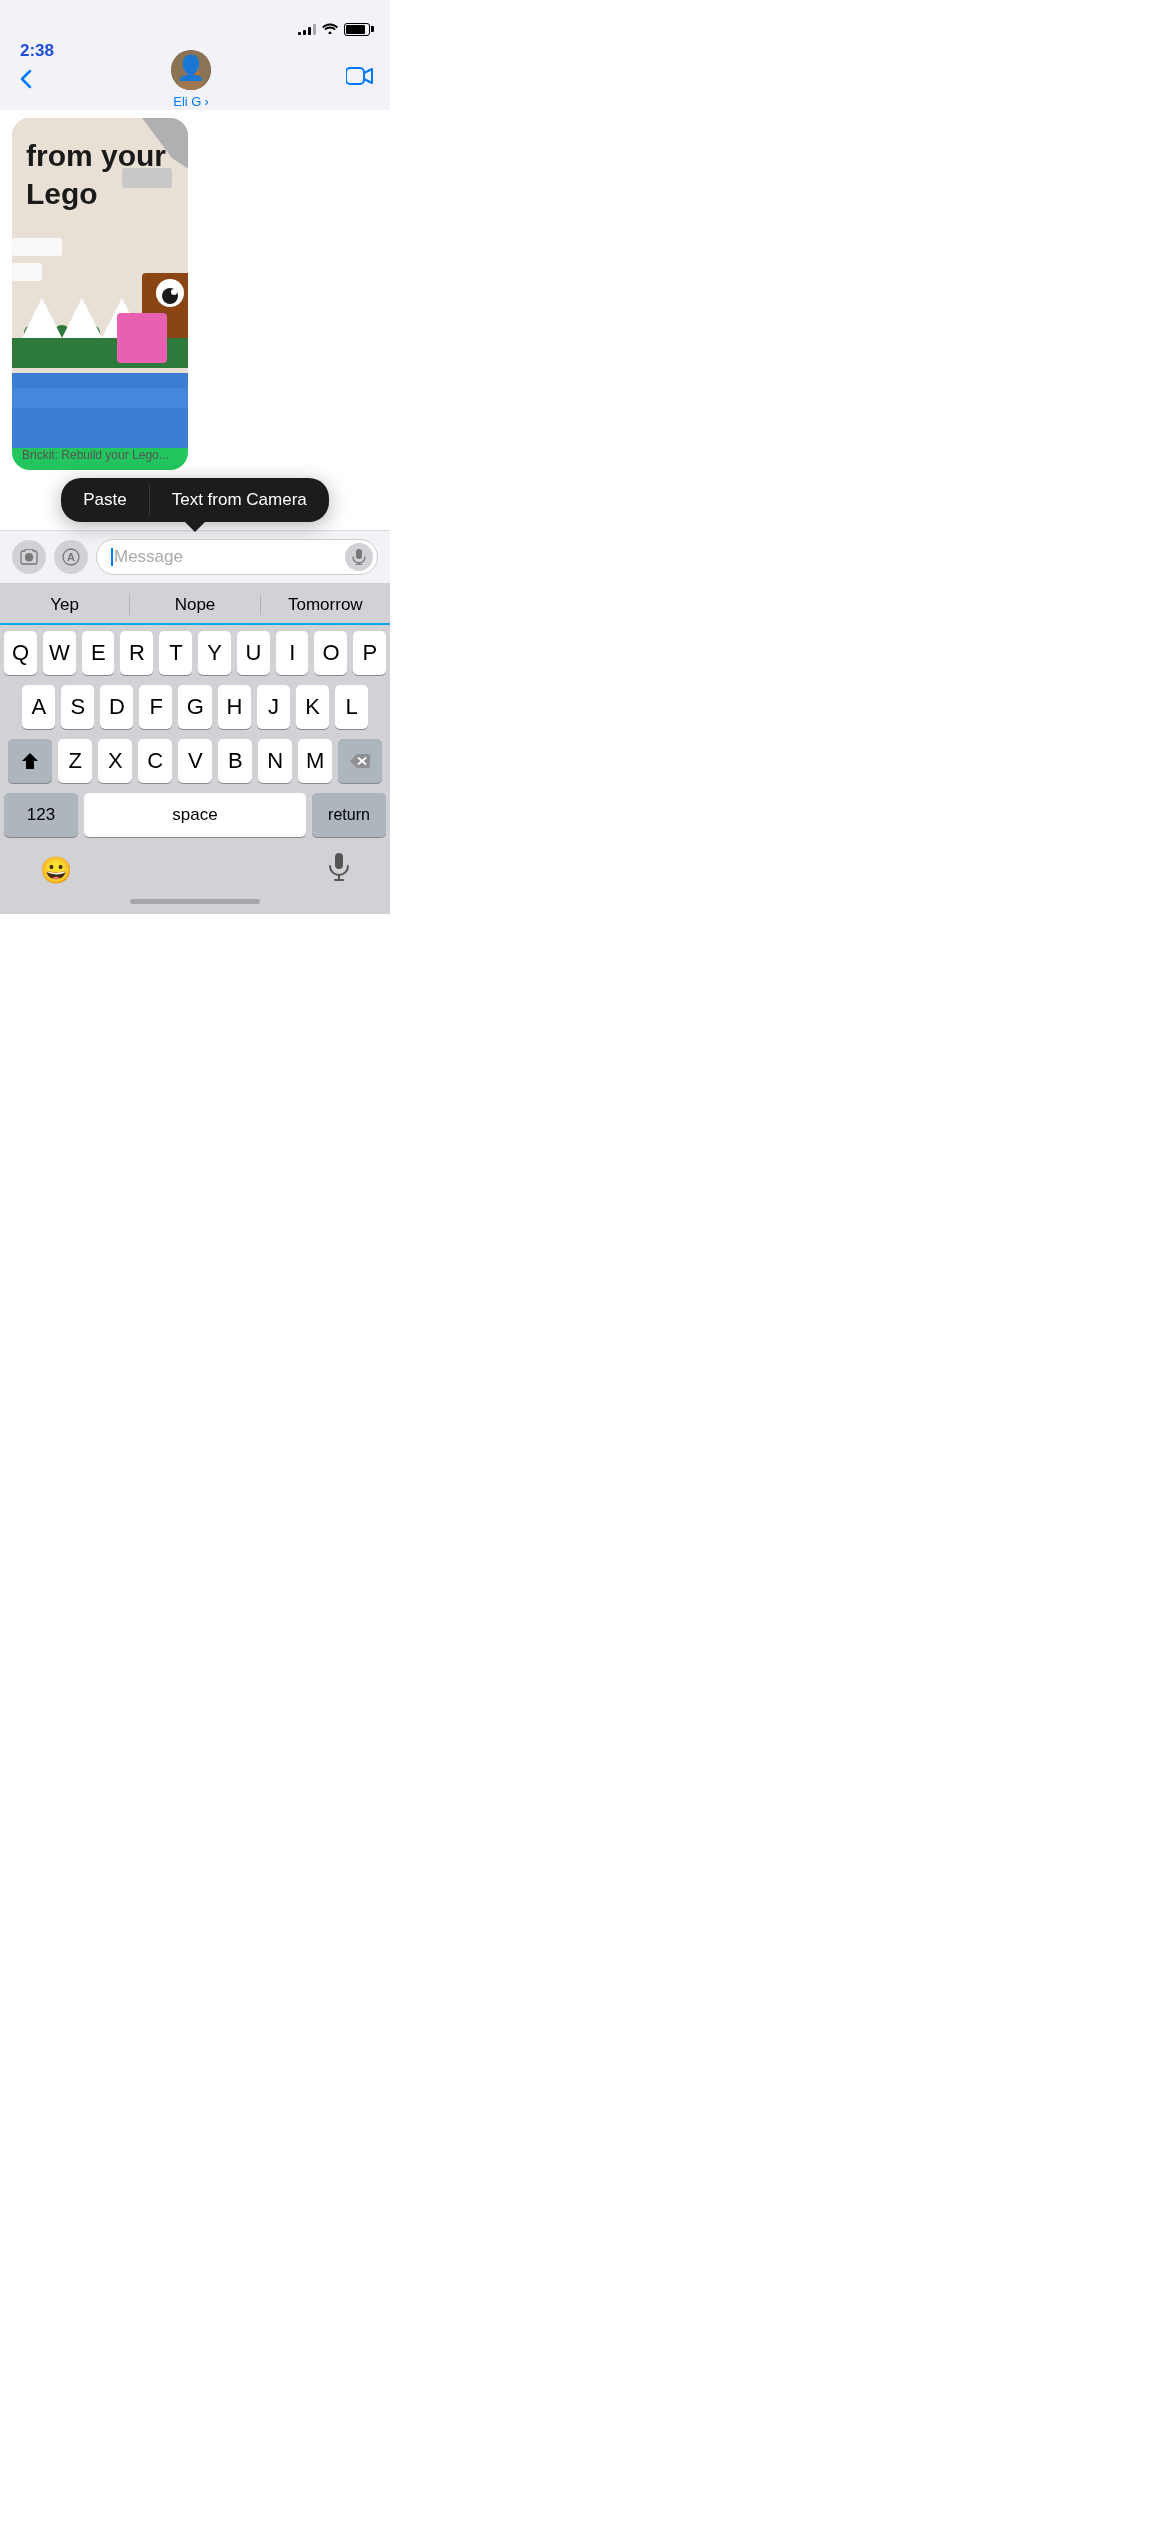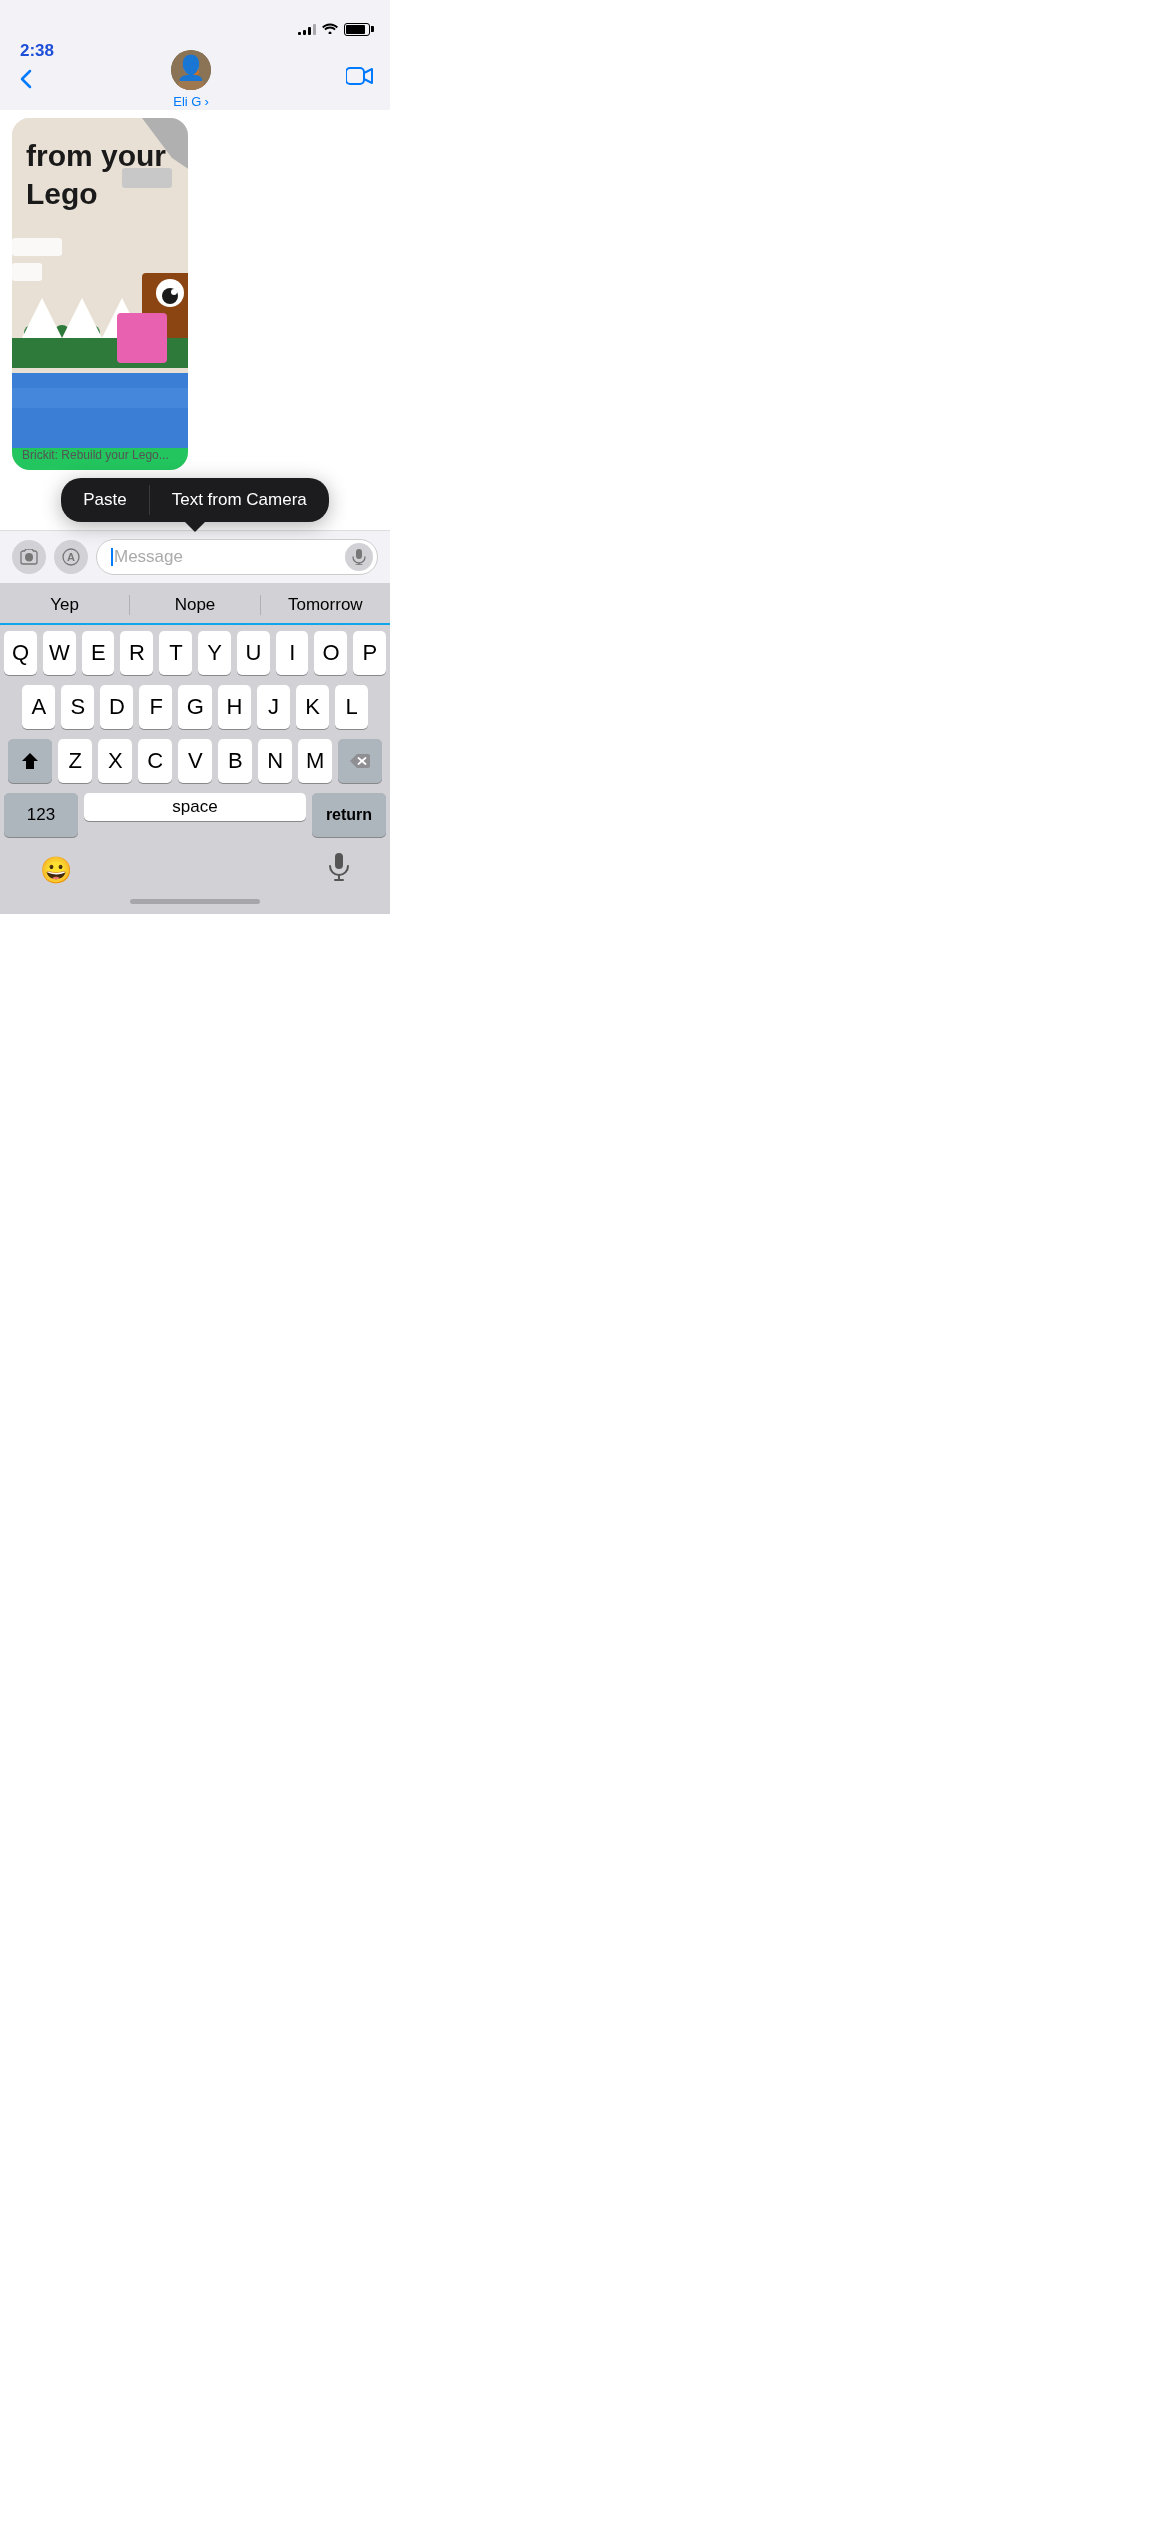--- a/index.html
+++ b/index.html
@@ -327,40 +327,40 @@
       align-items: center;
       justify-content: center;
       font-size: 17px;
       font-weight: 500;
       cursor: pointer;
       box-shadow: 0 1px 0 rgba(0,0,0,0.35);
     }
     .key-space {
       flex: 3;
       background: #fff;
-      height: 28px;
+      height: 44px;
       border-radius: 5px;
       display: flex;
       align-items: center;
       justify-content: center;
       font-size: 17px;
       cursor: pointer;
       box-shadow: 0 1px 0 rgba(0,0,0,0.35);
     }
     .key-return {
       flex: 1;
       max-width: 80px;
       background: #adb5bd;
       height: 44px;
       border-radius: 5px;
       display: flex;
       align-items: center;
       justify-content: center;
       font-size: 16px;
-      font-weight: 700;
+      font-weight: 400;
       cursor: pointer;
       box-shadow: 0 1px 0 rgba(0,0,0,0.35);
     }
 
     
     .bottom-toolbar {
       display: flex;
       justify-content: space-between;
       align-items: center;
       padding: 10px 40px 6px 40px;

